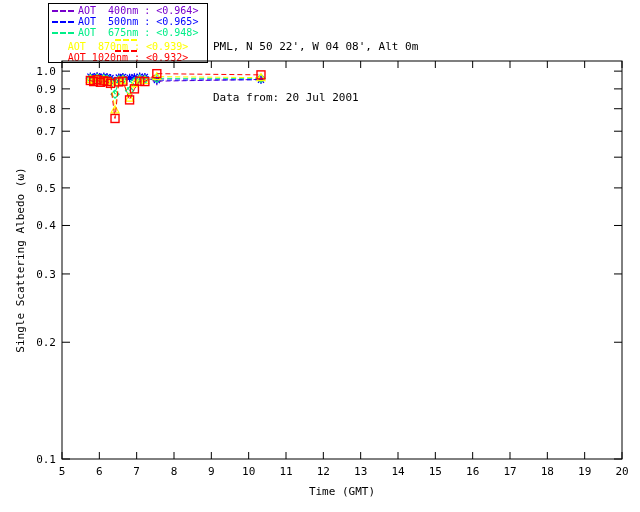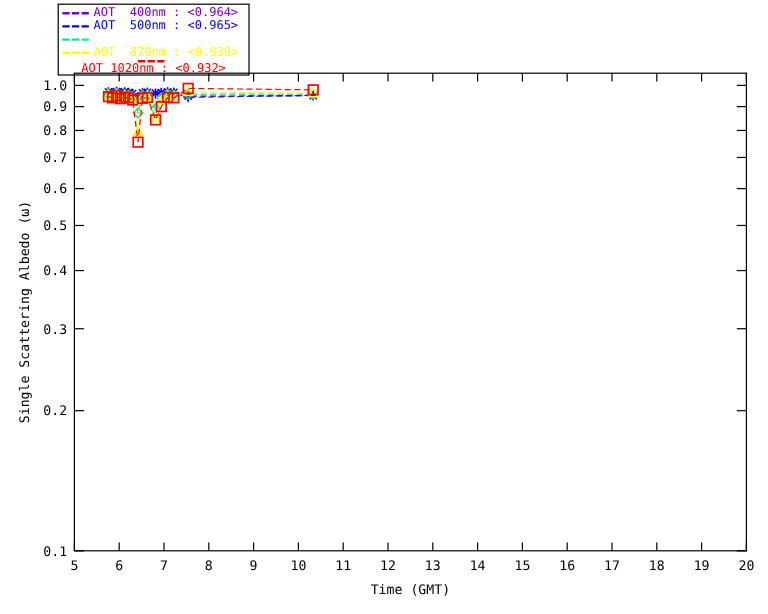--- a/index.html
+++ b/index.html
@@ -17,34 +17,39 @@
   .legend-dash{width:22px;height:0;border-top:2px dashed currentColor;margin-right:4px;flex:none;}
   .legend-label{font-size:10px;white-space:pre;line-height:11px;}
   svg{position:absolute;left:0;top:0;}
   svg text{font-family:"DejaVu Sans Mono", monospace;font-size:11px;fill:#000;}
 </style>
 </head>
 <body>
 
 <div id="screen">
 
+  <div id="titles">
+    <div>PML, N 50 22', W 04 08', Alt 0m</div>
+    <div>Data from: 20 Jul 2001</div>
+  </div>
 
   <div id="legend">
     <div class="legend-row" style="color: rgb(119, 0, 204);">
       <span class="legend-dash"></span>
       <span class="legend-label" style="color: rgb(119, 0, 204);">AOT  400nm : &lt;0.964&gt;</span>
     </div>
     <div class="legend-row" style="color: rgb(0, 0, 255); align-items: center;">
       <span class="legend-dash"></span>
       <span class="legend-label" style="color: rgb(0, 0, 255);">AOT  500nm : &lt;0.965&gt;</span>
     </div>
     <div class="legend-row" style="color: rgb(0, 238, 136);">
       <span class="legend-dash"></span>
-    </div>
-    <div class="legend-row" style="color: rgb(255, 255, 0);">
+      <span class="legend-label" style="color: rgb(0, 238, 136);">AOT  675nm : &lt;0.948&gt;</span>
+    </div>
+    <div class="legend-row" style="color: rgb(255, 255, 0); flex-direction: column;">
       <span class="legend-dash"></span>
       <span class="legend-label" style="color: rgb(255, 255, 0);">AOT  870nm : &lt;0.939&gt;</span>
     </div>
     <div class="legend-row" style="color: rgb(255, 0, 0); flex-direction: column;">
       <span class="legend-dash"></span>
       <span class="legend-label" style="color: rgb(255, 0, 0);">AOT 1020nm : &lt;0.932&gt;</span>
     </div>
   </div>
 
   <svg width="640" height="512" viewBox="0 0 640 512">

